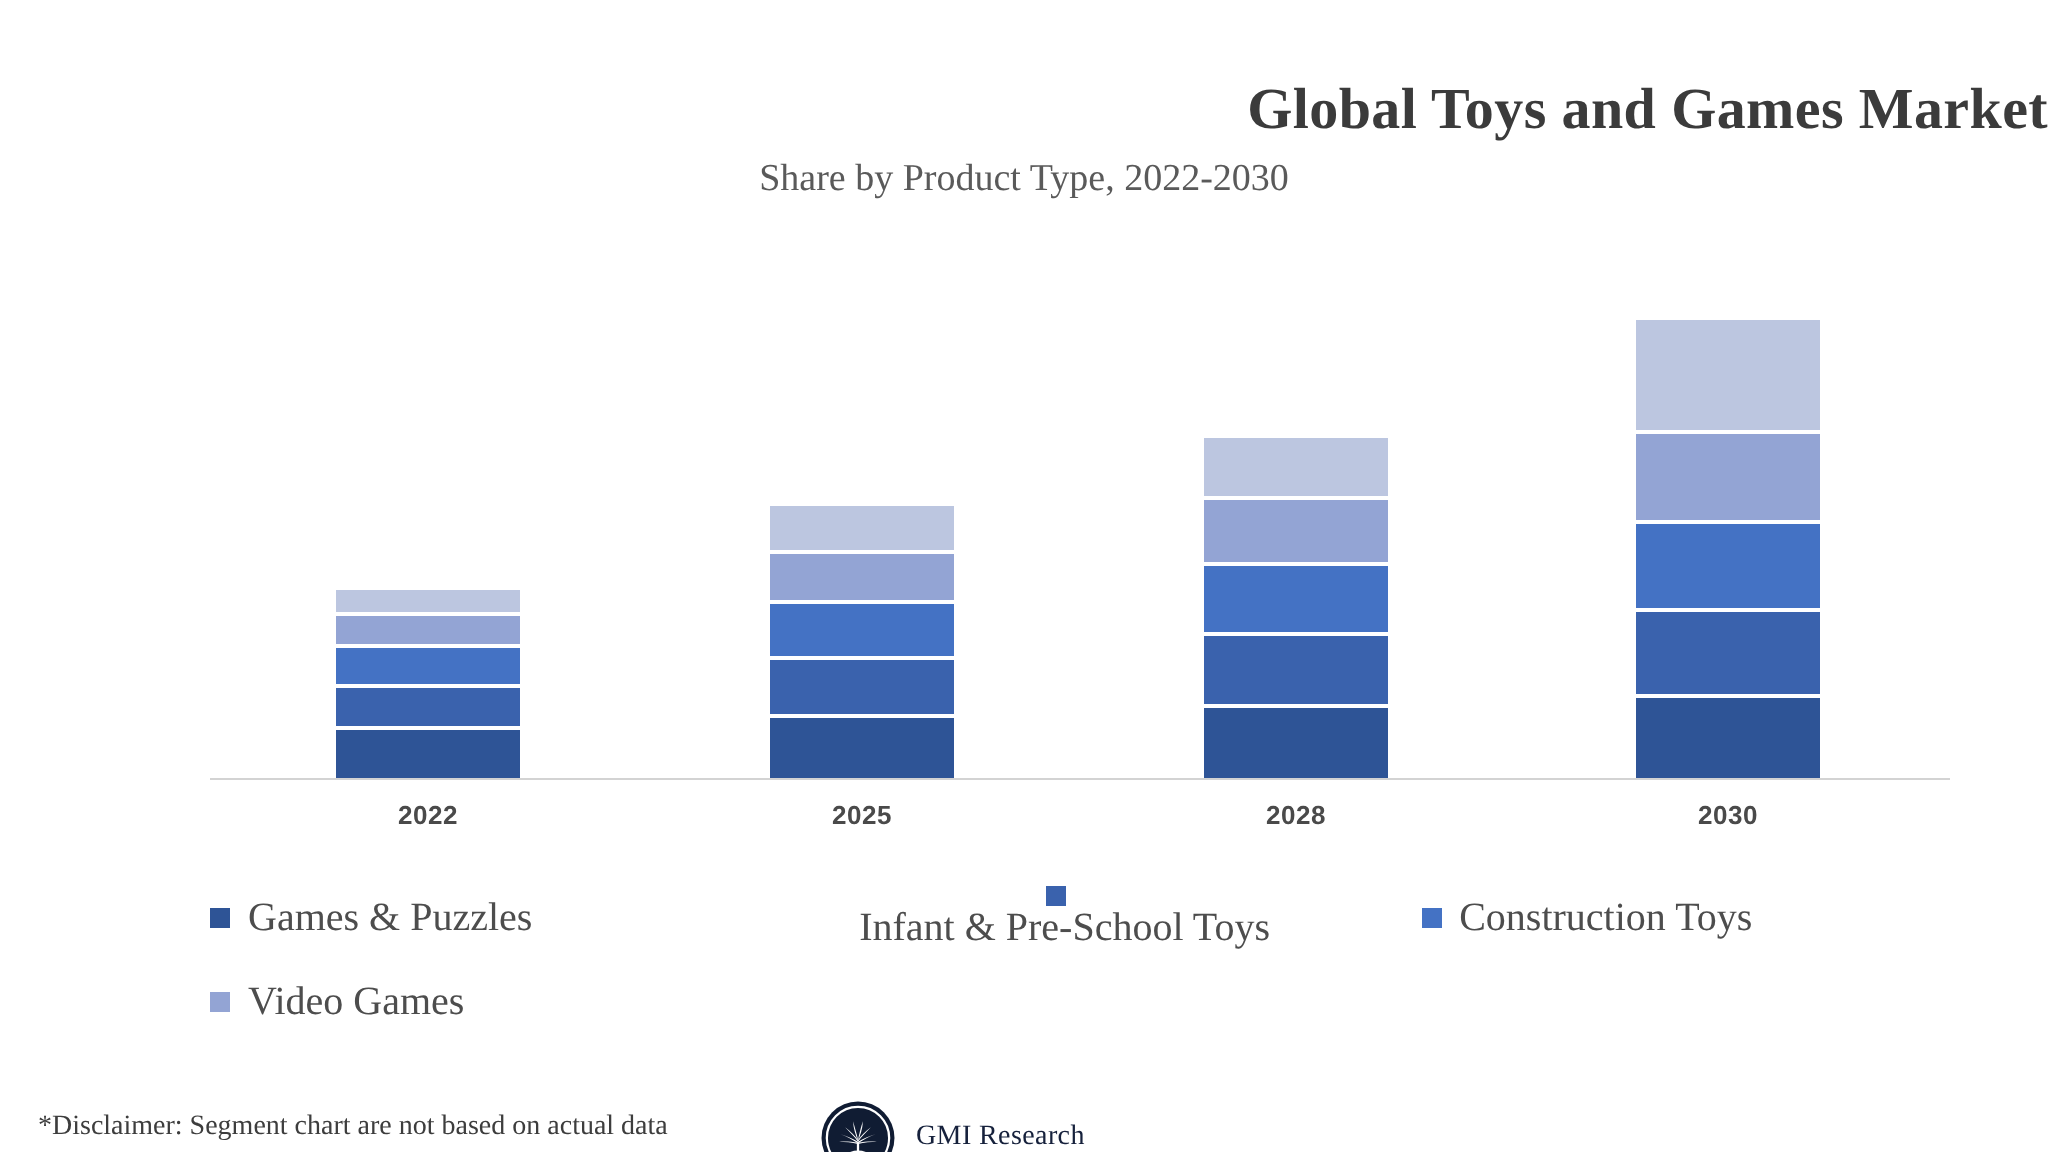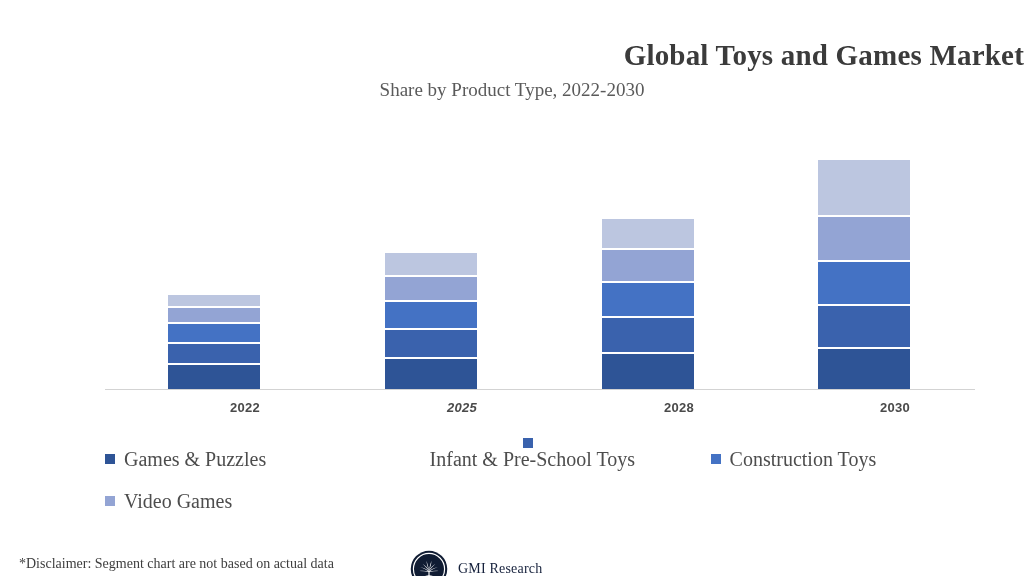--- a/index.html
+++ b/index.html
@@ -71,37 +71,38 @@
     box-sizing: border-box;
     border-bottom: 2px solid #ffffff;
   }
   .bar-segment:last-child {
     border-bottom: none;
   }
   .tick-label {
     position: absolute;
     top: 400px;
     width: 92px;
-    text-align: right;
+    text-align: center;
     font-family: "Liberation Sans", sans-serif;
     font-size: 13px;
     font-weight: bold;
     color: #4a4a4a;
     letter-spacing: 0.3px;
   }
 
   
   #legend {
     position: absolute;
     left: 105px;
     top: 438px;
     width: 840px;
   }
   .legend-row {
     display: flex;
+    align-items: center;
     height: 42px;
   }
   .legend-entry {
     display: flex;
     align-items: center;
     font-family: "Liberation Serif", serif;
     font-size: 20px;
     color: #4d4d4d;
     white-space: nowrap;
   }
@@ -189,21 +190,21 @@
       <div class="bar-stack" style="left: 818px;">
         <div class="bar-segment" title="Others 2030" style="height: 57px; background: rgb(188, 198, 224);"></div>
         <div class="bar-segment" title="Video Games 2030" style="height: 45px; background: rgb(147, 164, 212);"></div>
         <div class="bar-segment" title="Construction Toys 2030" style="height: 44px; background: rgb(68, 114, 196);"></div>
         <div class="bar-segment" title="Infant &amp; Pre-School Toys 2030" style="height: 43px; background: rgb(58, 98, 173);"></div>
         <div class="bar-segment" title="Games &amp; Puzzles 2030" style="height: 40px; background: rgb(46, 84, 150);"></div>
       </div>
     </div>
   <div id="ticks-container">
       <div class="tick-label" style="left: 168px;">2022</div>
-      <div class="tick-label" style="left: 385px; font-style: italic;">2025</div>
+      <div class="tick-label" style="left: 385px;">2025</div>
       <div class="tick-label" style="left: 602px;">2028</div>
       <div class="tick-label" style="left: 818px;">2030</div>
     </div>
 </div>
 
 <div id="legend">
     <div class="legend-row">
       <div class="legend-entry lg-c0">
         <span class="legend-swatch" style="background: rgb(46, 84, 150);"></span>
         <span>Games &amp; Puzzles</span>

